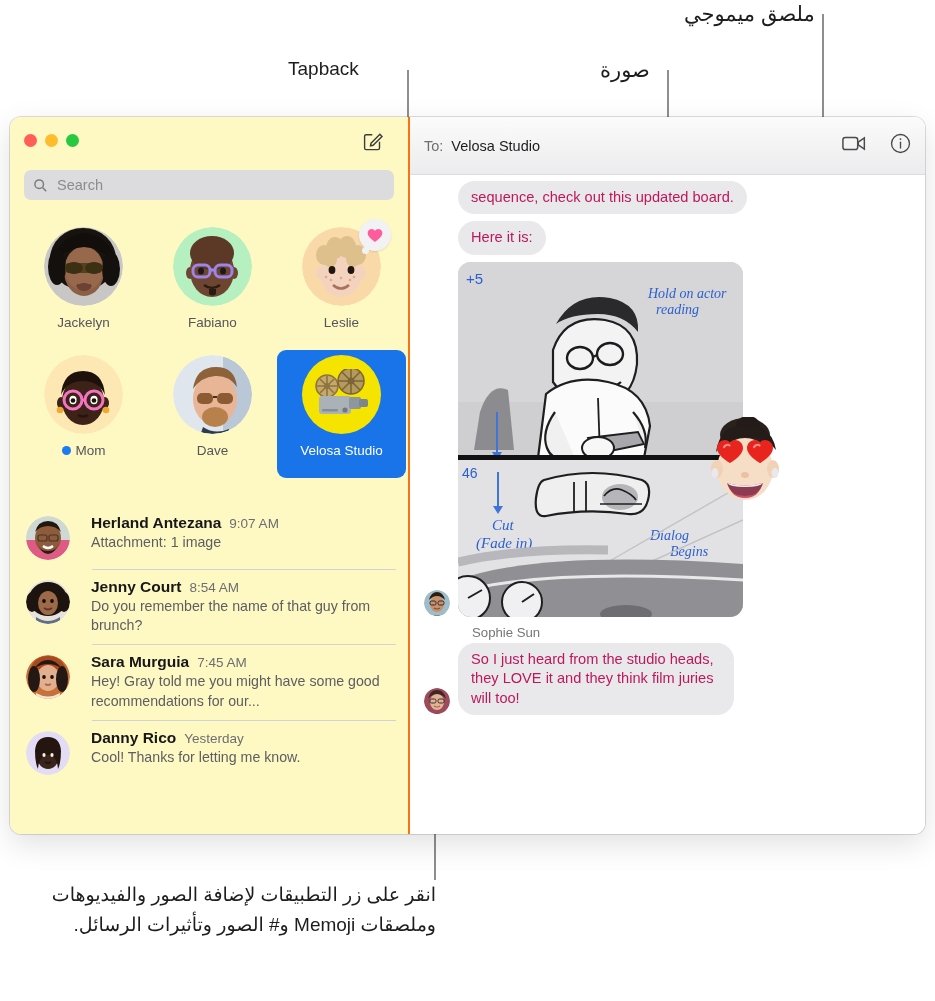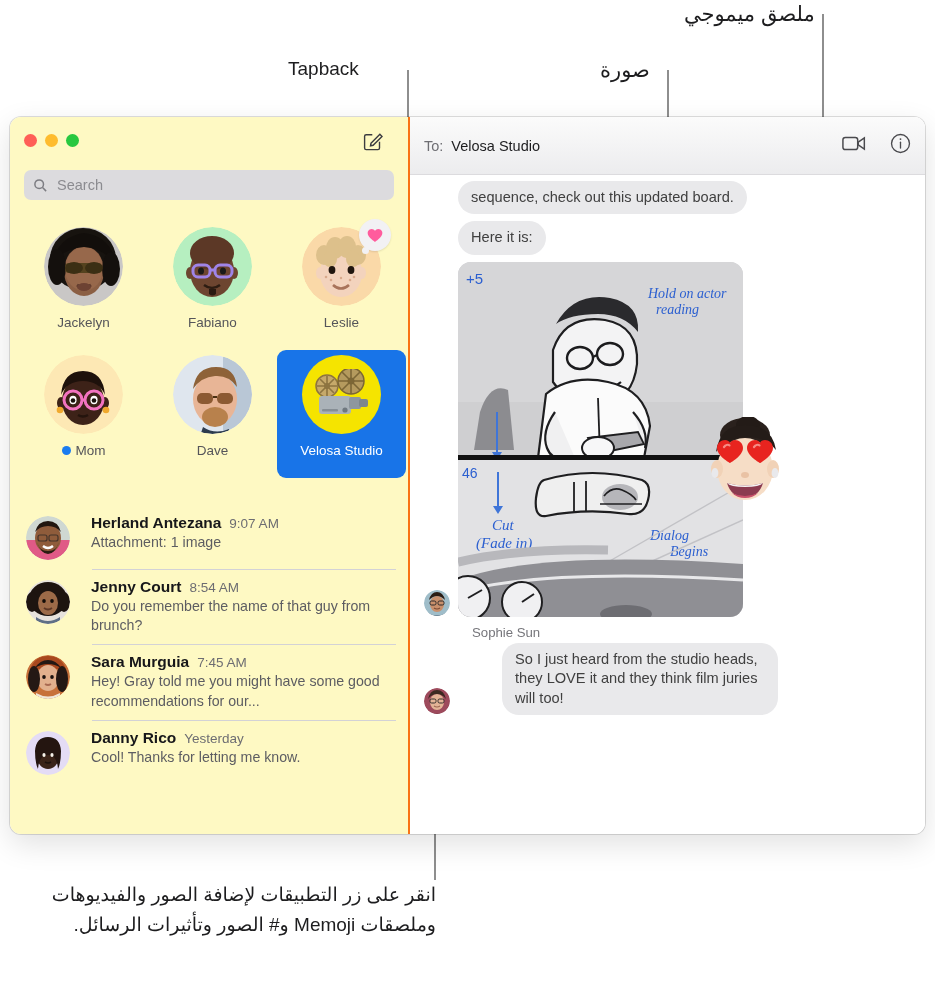--- a/index.html
+++ b/index.html
@@ -128,21 +128,21 @@
   #to-value{font-size:14.5px;color:#1d1d1f;margin-left:8px;}
   #header-actions{margin-left:auto;display:flex;align-items:center;gap:24px;color:#4a4a4e;}
 
   #thread{flex:1;position:relative;overflow:hidden;padding:6px 14px 0 14px;box-sizing:border-box;}
   .row{display:flex;align-items:flex-end;margin-bottom:7px;}
   .row.out{justify-content:flex-end;}
   .bubble{
     max-width:330px;padding:7px 13px;border-radius:17px;
     font-size:14.6px;line-height:1.33;position:relative;
   }
-  .bubble.in{background:#e9e9eb;color:#404040;}
+  .bubble.in{background:#e9e9eb;color:#be185d;}
   .bubble.out{background:#1f8bf7;color:#ffffff;}
   .bubble.in:after{
     content:"";position:absolute;left:-5px;bottom:0;width:13px;height:16px;
     background:#e9e9eb;border-bottom-right-radius:14px;z-index:-1;
   }
   .bubble.out:after{
     content:"";position:absolute;right:-5px;bottom:0;width:13px;height:16px;
     background:#1f8bf7;border-bottom-left-radius:14px;z-index:-1;
   }
   .bubble.notail:after{display:none;}
@@ -681,18 +681,18 @@
               <rect width="26" height="26" fill="#9d4a5c"></rect>
               <ellipse cx="13" cy="14" rx="7" ry="8" fill="#e4b396"></ellipse>
               <path d="M4 11q2-9 9-9t9 9q-4-5-9-5t-9 5z" fill="#3c2a22"></path>
               <rect x="6" y="11" width="6" height="4" rx="1.6" fill="none" stroke="#352f2c" stroke-width="1"></rect>
               <rect x="14" y="11" width="6" height="4" rx="1.6" fill="none" stroke="#352f2c" stroke-width="1"></rect>
               <path d="M10 18q3 2 6 0" stroke="#9c6851" stroke-width="1.2" fill="none"></path>
               <path d="M3 23q10 5 20 0v4H3z" fill="#7a2f40"></path>
             </g>
           </svg>
         </div>
-        <div class="bubble in" style="max-width:250px;margin-left:44px;">So I just heard from the studio heads, they LOVE it and they think film juries will too!</div>
+        <div class="bubble in" style="max-width:250px;">So I just heard from the studio heads, they LOVE it and they think film juries will too!</div>
       </div>
     </div>
 
   </div>
 </div>
 
 </body></html>

